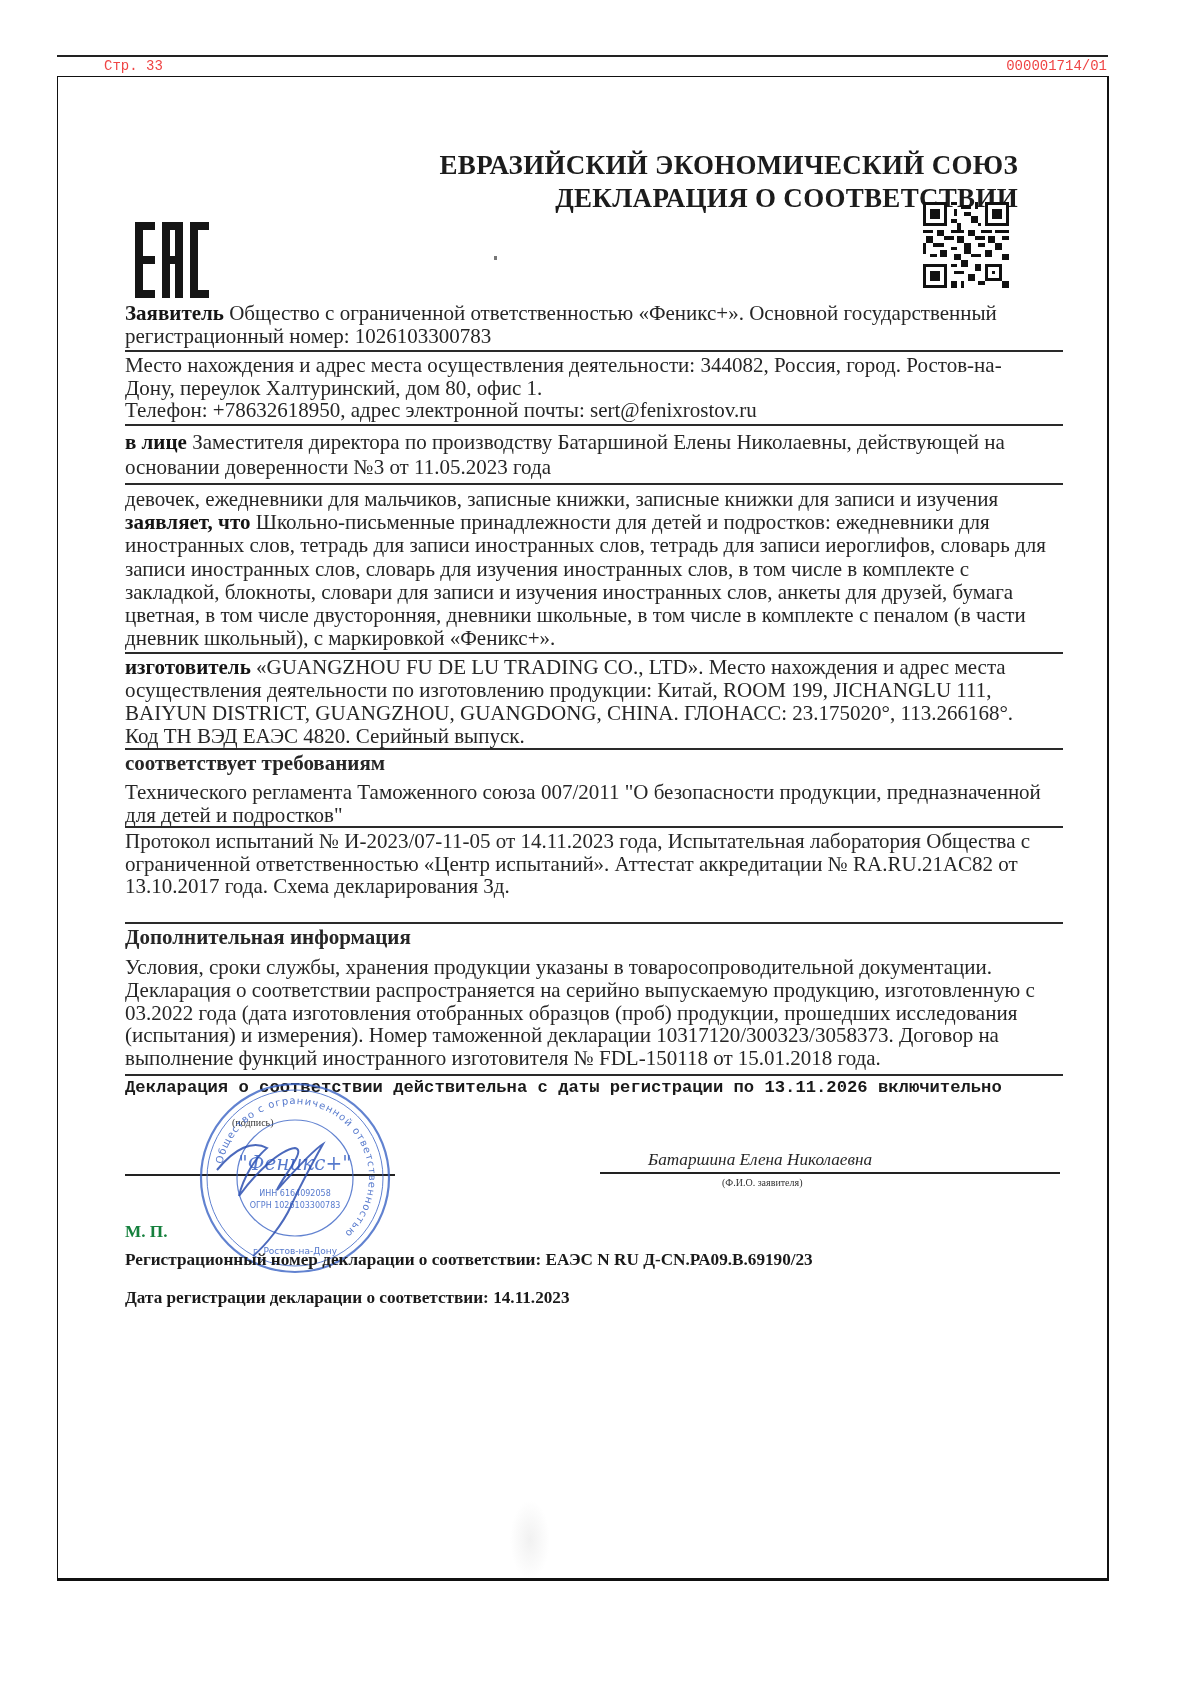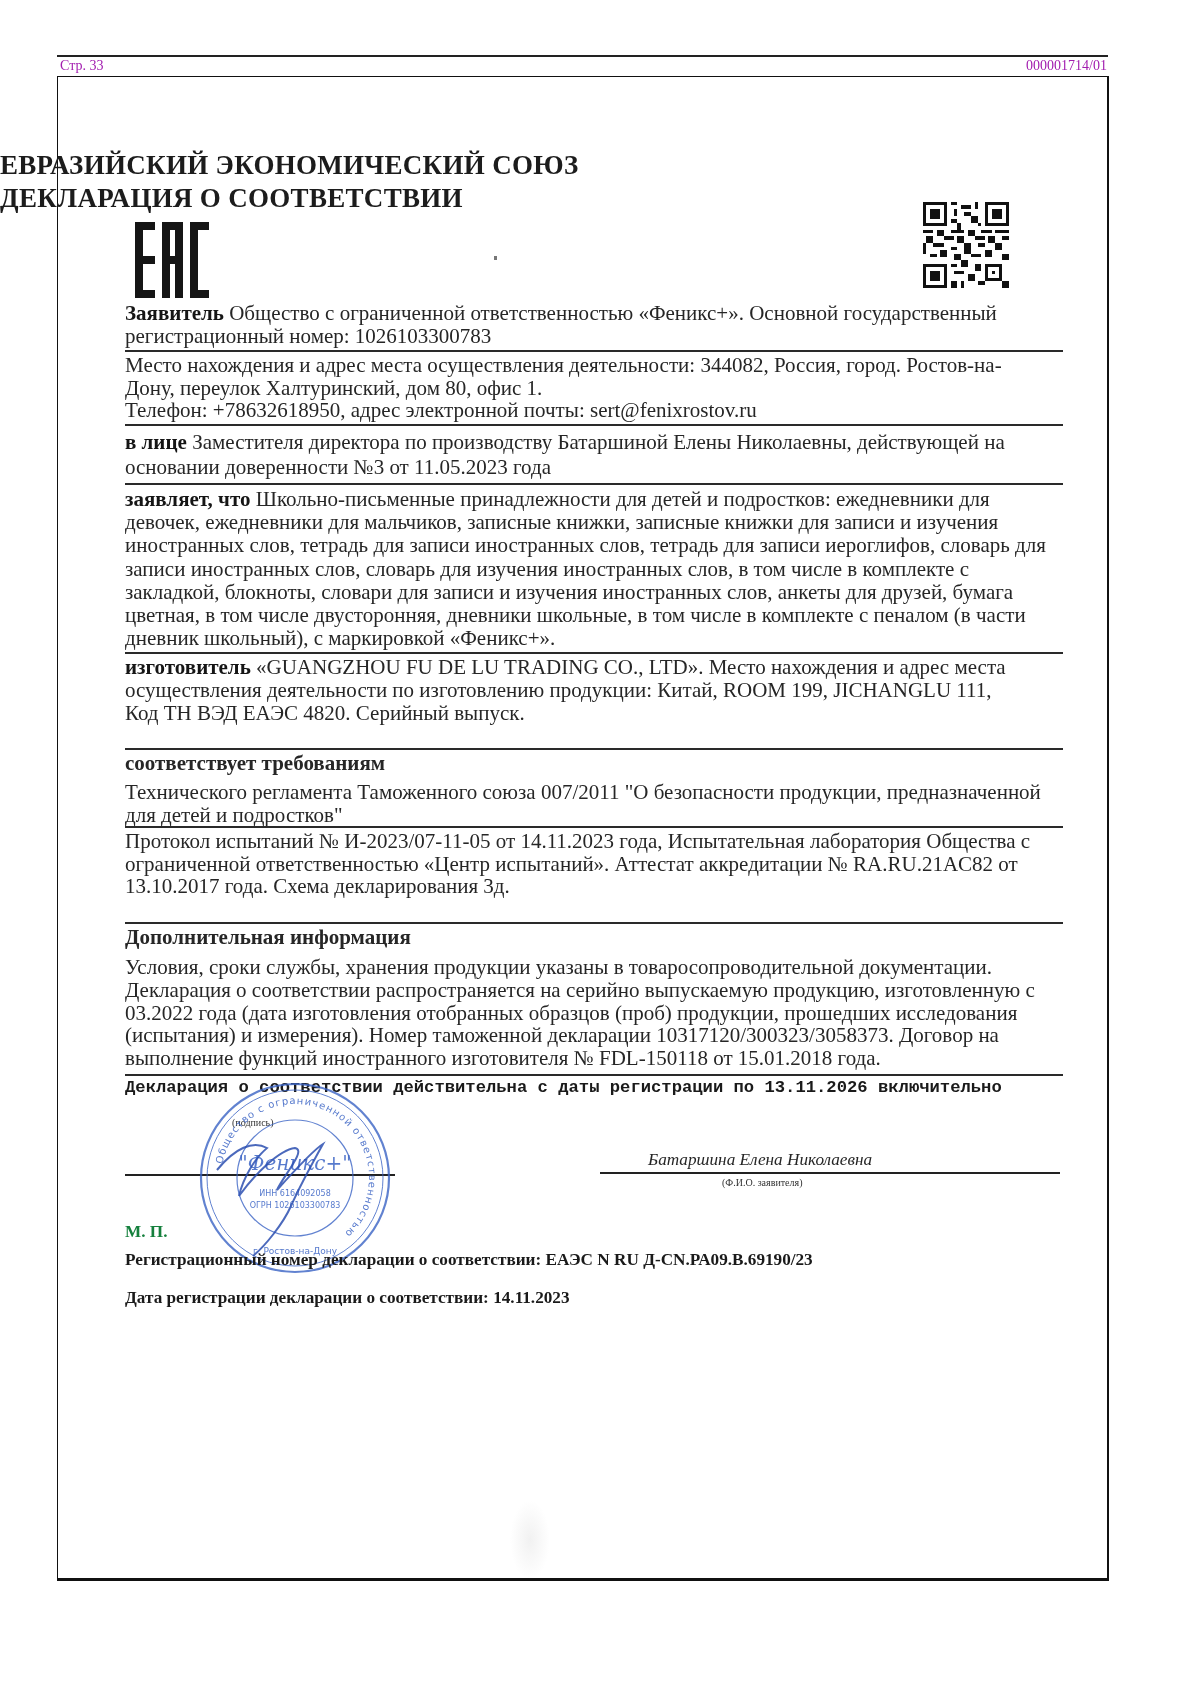--- a/index.html
+++ b/index.html
@@ -1,21 +1,21 @@
 <!DOCTYPE html>
 <html><head>
 <meta charset="utf-8">
 <style>
   html, body { margin: 0; padding: 0; background: #ffffff; }
   body { width: 1191px; height: 1684px; position: relative; overflow: hidden; font-family: "Liberation Serif", serif; color: #1a1a1a; }
   .abs { position: absolute; }
   .hdr-line { position: absolute; left: 57px; width: 1051px; height: 2px; background: #222; }
-  .hdr-text { position: absolute; top: 58px; font-family: Liberation Serif, serif; font-size: 14px; color: #a21caf; }
+  .hdr-text { position: absolute; top: 58px; font-family: Liberation Mono, monospace; font-size: 14px; color: #ef4444; margin-left: 44px; }
   .frame { position: absolute; left: 57px; top: 76px; width: 1049px; height: 1501px; border: 1.5px solid #111; border-bottom: 3px solid #111; border-right: 2.5px solid #111; }
-  .title { position: absolute; left: 0; width: 1018px; text-align: left; font-weight: bold; font-size: 27px; letter-spacing: 0.3px; color: #1c1c1c; }
+  .title { position: absolute; left: 0; width: 1018px; text-align: right; font-weight: bold; font-size: 27px; letter-spacing: 0.3px; color: #1c1c1c; }
   .eac { position: absolute; left: 135px; top: 222px; width: 74px; height: 76px; }
   .qr { position: absolute; left: 923px; top: 202px; width: 86px; height: 86px; }
   .block { position: absolute; left: 125px; width: 940px; font-size: 21px; line-height: 22.6px; color: #262626; }
   .block b { color: #151515; }
   .rule { position: absolute; left: 125px; width: 938px; height: 2px; background: #2a2a2a; }
   .label { font-weight: bold; }
   .sig-line { position: absolute; height: 1.5px; background: #222; }
   .small { position: absolute; font-size: 10px; color: #333; }
   .stamp { position: absolute; left: 195px; top: 1078px; width: 200px; height: 200px; }
   .bold-line { position: absolute; left: 125px; font-weight: bold; font-size: 17.2px; color: #1a1a1a; white-space: nowrap; }
@@ -122,33 +122,34 @@
 </div>
 <div class="rule" style="top:424px;"></div>
 
 <div class="block" style="top:430px;line-height:25px;">
   <div><b>в лице</b><span> Заместителя директора по производству Батаршиной Елены Николаевны, действующей на</span></div>
   <div>основании доверенности №3 от 11.05.2023 года</div>
 </div>
 <div class="rule" style="top:483px;"></div>
 
 <div class="block" style="top:488px;line-height:23.2px;">
+  <div>девочек, ежедневники для мальчиков, записные книжки, записные книжки для записи и изучения</div>
   <div><b>заявляет, что</b><span> Школьно-письменные принадлежности для детей и подростков: ежедневники для</span></div>
-  <div>девочек, ежедневники для мальчиков, записные книжки, записные книжки для записи и изучения</div>
   <div>иностранных слов, тетрадь для записи иностранных слов, тетрадь для записи иероглифов, словарь для</div>
   <div>записи иностранных слов, словарь для изучения иностранных слов, в том числе в комплекте с</div>
   <div>закладкой, блокноты, словари для записи и изучения иностранных слов, анкеты для друзей, бумага</div>
   <div>цветная, в том числе двусторонняя, дневники школьные, в том числе в комплекте с пеналом (в части</div>
   <div>дневник школьный), с маркировкой «Феникс+».</div>
 </div>
 <div class="rule" style="top:652px;"></div>
 
 <div class="block" style="top:656px;line-height:23px;">
   <div><b>изготовитель</b><span> «GUANGZHOU FU DE LU TRADING CO., LTD». Место нахождения и адрес места</span></div>
   <div>осуществления деятельности по изготовлению продукции: Китай, ROOM 199, JICHANGLU 111,</div>
+  <div>BAIYUN DISTRICT, GUANGZHOU, GUANGDONG, CHINA. ГЛОНАСС: 23.175020°, 113.266168°.</div>
   <div>Код ТН ВЭД ЕАЭС 4820. Серийный выпуск.</div>
 </div>
 <div class="rule" style="top:748px;"></div>
 
 <div class="block" style="top:752px;">
   <div class="label">соответствует требованиям</div>
 </div>
 <div class="block" style="top:781px;line-height:23px;">
   <div>Технического регламента Таможенного союза 007/2011 "О безопасности продукции, предназначенной</div>
   <div>для детей и подростков"</div>

